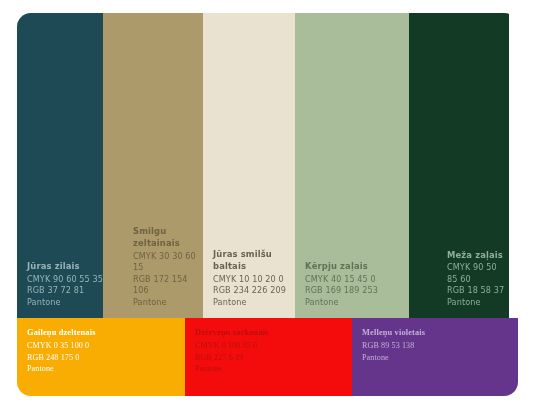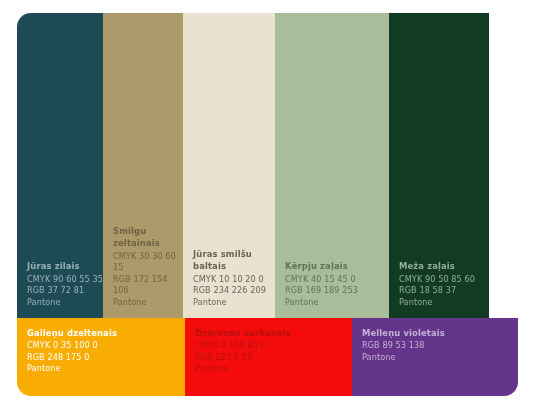--- a/index.html
+++ b/index.html
@@ -29,20 +29,21 @@
 
   .row {
     display: flex;
     width: 100%;
   }
   .row-top {
     height: 305px;
   }
   .row-bottom {
     height: 78px;
+    font-family: Liberation Serif, serif;
   }
 
   .swatch {
     position: relative;
     box-sizing: border-box;
     display: flex;
     flex-direction: column;
     justify-content: flex-end;
   }
 
@@ -60,21 +61,21 @@
 
   .swatch-line {
     font-size: 8.1px;
     font-weight: normal;
     letter-spacing: 0.1px;
     line-height: 1.42;
   }
 
   
   .w-jura-zilais     { width: 86px; }
-  .w-smilgu          { width: 80px; }
+  .w-smilgu          { width: 100px; padding-left: 20px; }
   .w-smilsu-baltais  { width: 92px; }
   .w-kerpju          { width: 114px; }
   .w-meza            { width: 100px; }
 
   
   .w-gailenu   { width: 168px; }
   .w-dzervenu  { width: 167px; }
   .w-mellenu   { width: 166px; }
 </style>
 </head>
@@ -114,21 +115,21 @@
     <div class="swatch w-kerpju" style="background:#a9bd9b;">
       <div class="swatch-info" style="color:#5f7356;">
         <div class="swatch-name">Kērpju zaļais</div>
         <div class="swatch-line">CMYK 40 15 45 0</div>
         <div class="swatch-line">RGB 169 189 253</div>
         <div class="swatch-line">Pantone</div>
       </div>
     </div>
 
     <div class="swatch w-meza" style="background:#123a25;">
-      <div class="swatch-info" style="color:#8fae97;">
+      <div class="swatch-info" style="color:#8fae97;margin-left:28px;">
         <div class="swatch-name">Meža zaļais</div>
         <div class="swatch-line">CMYK 90 50 85 60</div>
         <div class="swatch-line">RGB 18 58 37</div>
         <div class="swatch-line">Pantone</div>
       </div>
     </div>
 
   </div>
 
   <div class="row row-bottom">

